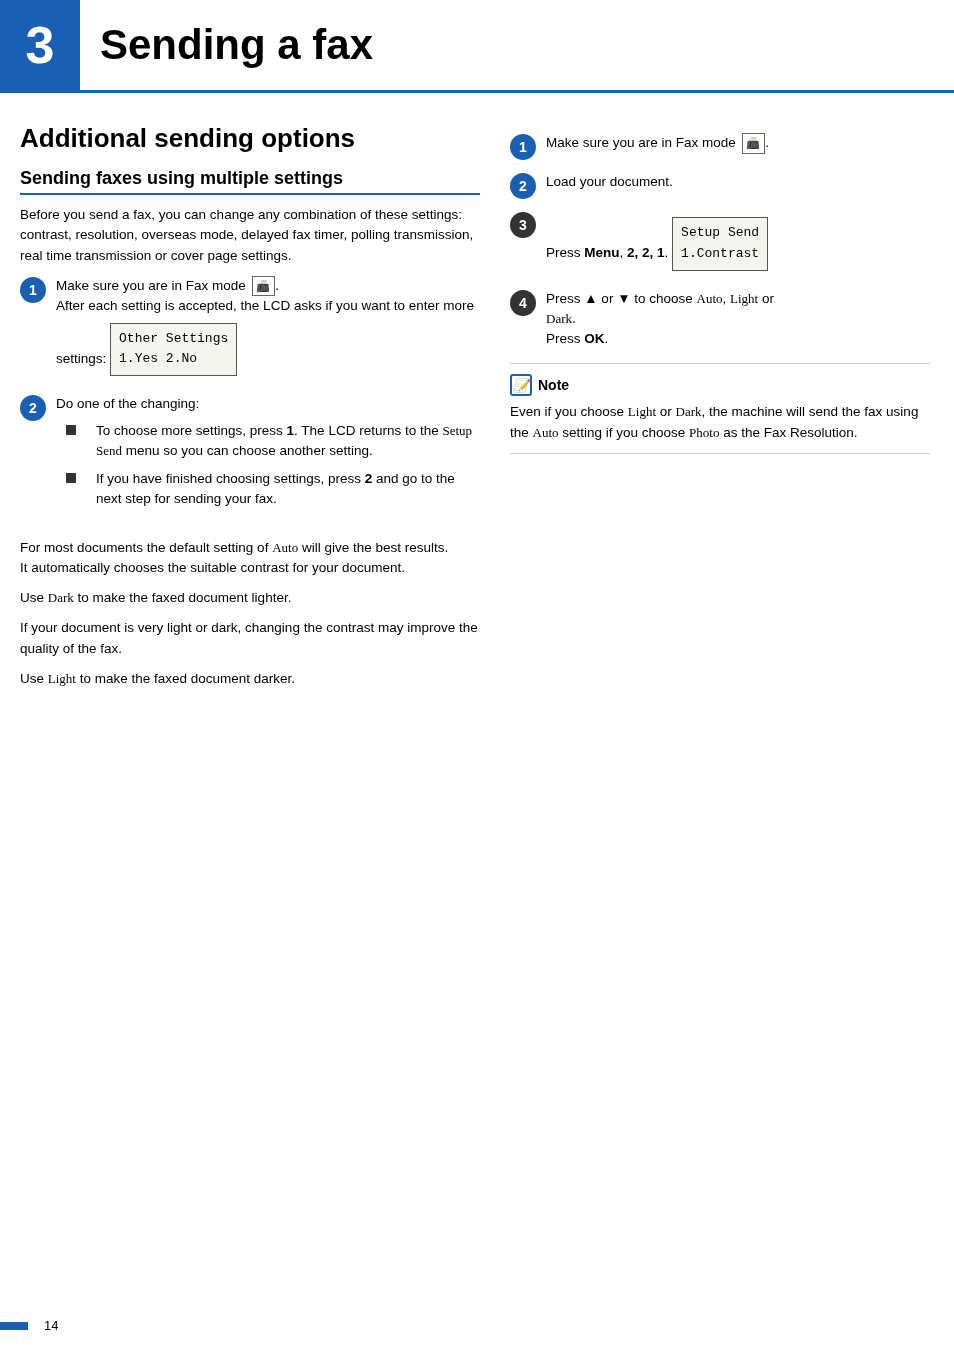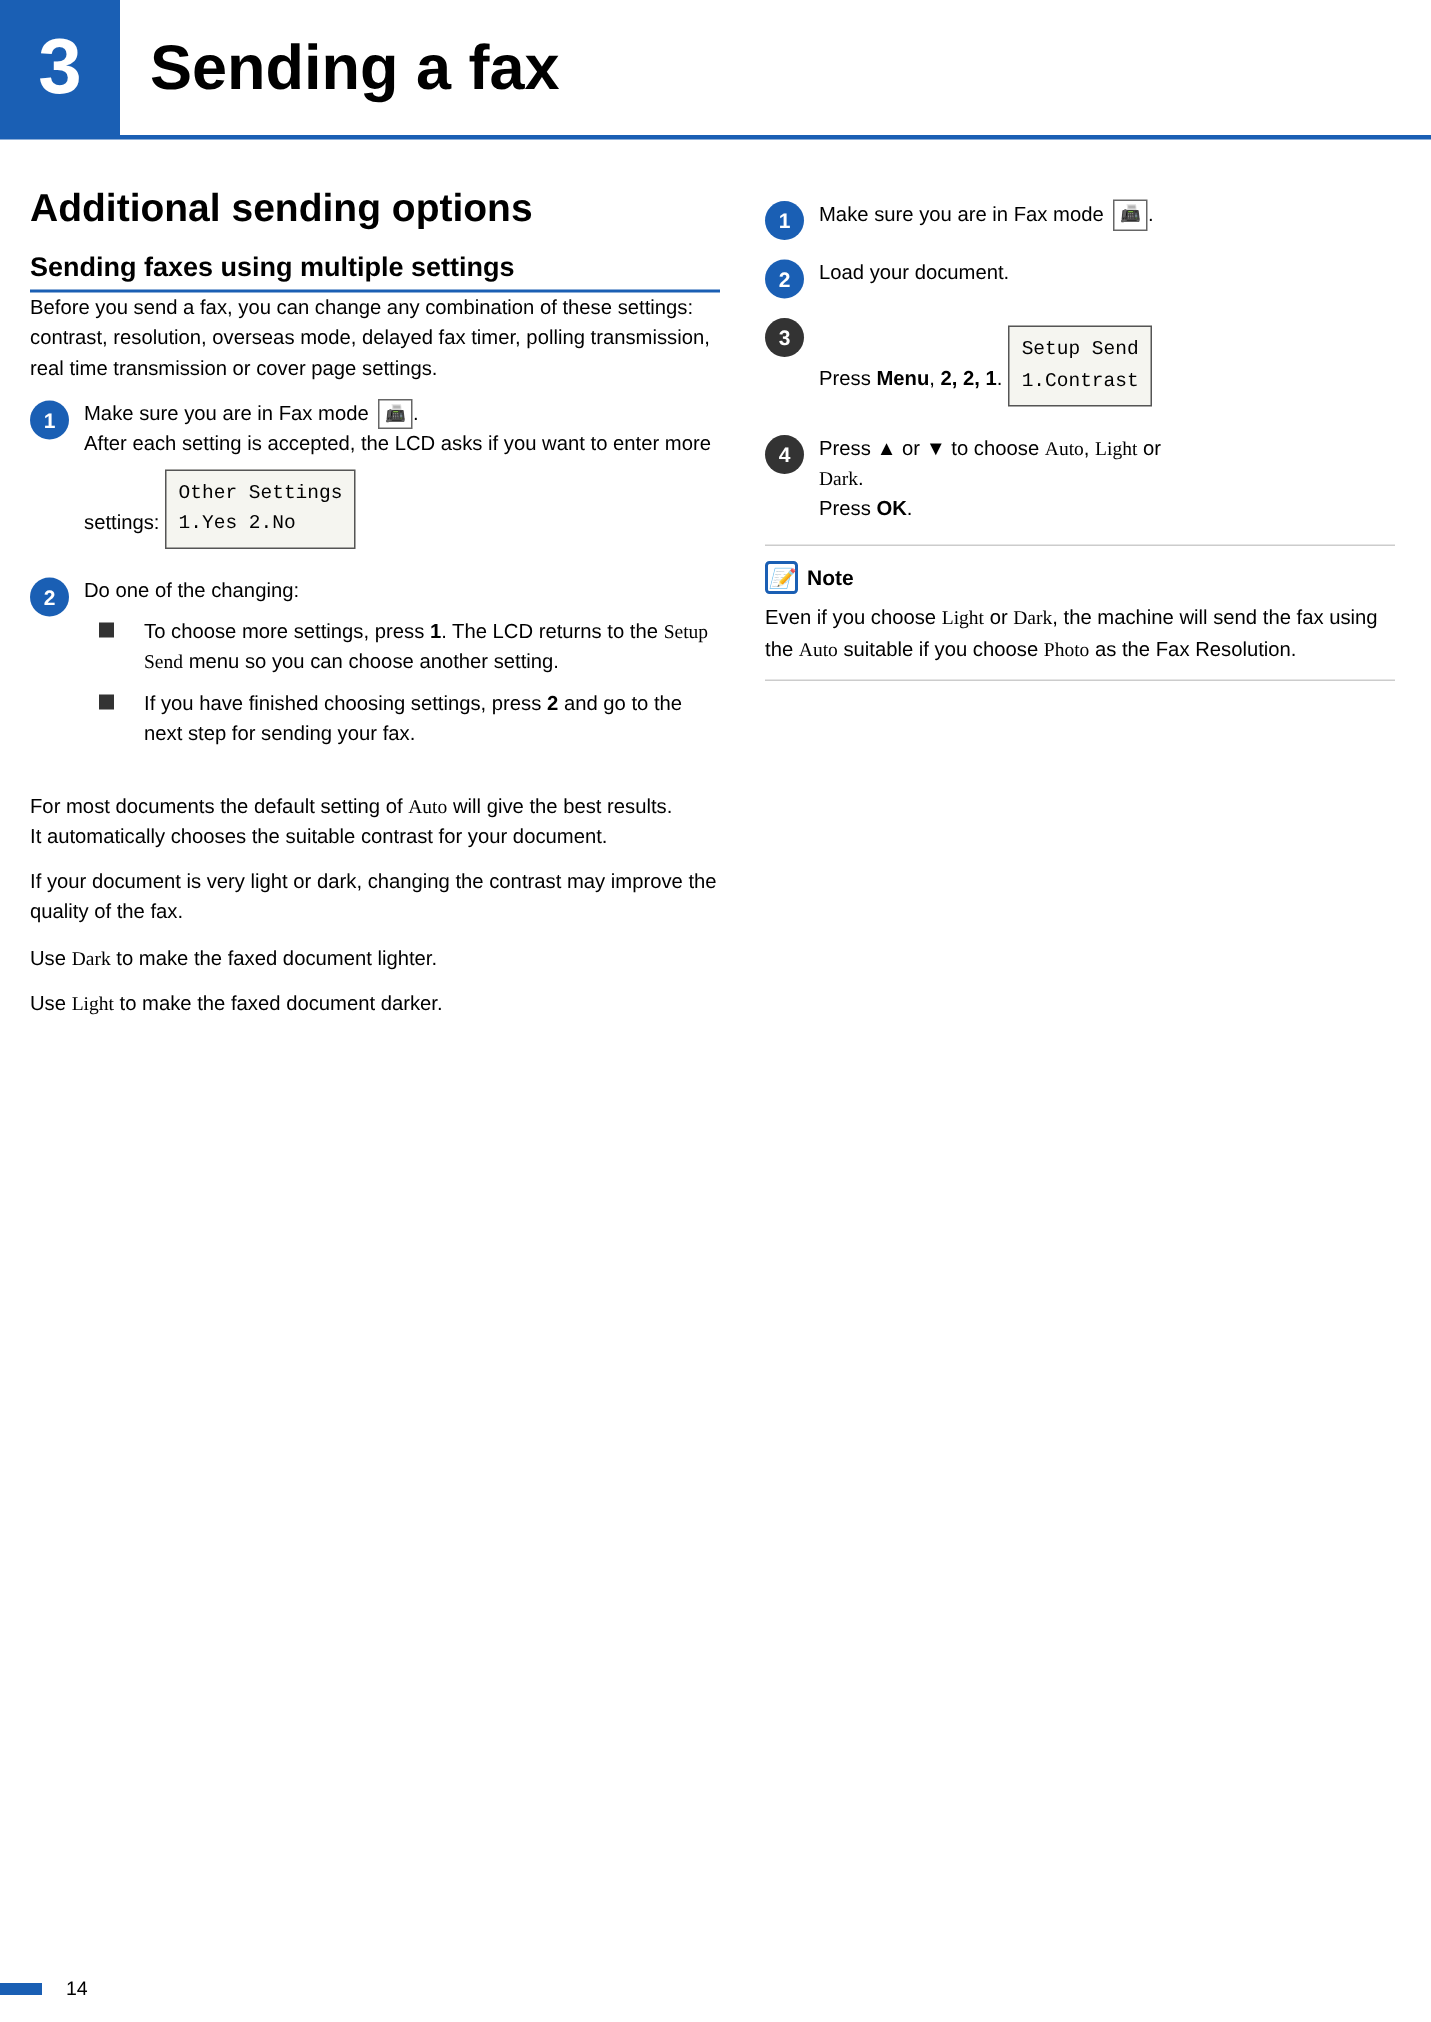--- a/index.html
+++ b/index.html
@@ -59,20 +59,21 @@
     .section-heading {
       font-size: 26px;
       font-weight: bold;
       margin-bottom: 14px;
     }
     .sub-heading {
       font-size: 18px;
       font-weight: bold;
       border-bottom: 2px solid #1a5fb4;
       padding-bottom: 4px;
+      margin-bottom: 10px;
     }
 
     .body-text {
       font-size: 13.5px;
       line-height: 1.5;
       margin-bottom: 10px;
     }
 
     
     .step-list {
@@ -274,25 +275,25 @@
     <div class="contrast-section">
 
       <p class="body-text">
         <span>For most documents the default setting of</span>
         <code>Auto</code>
         <span> will give the best results.</span>
         <br>
         <span>It automatically chooses the suitable contrast for your document.</span>
       </p>
 
-      <p class="body-text">If your document is very light or dark, changing the contrast may improve the quality of the fax.</p>
-
       <p class="body-text">
         <span>Use </span><code>Dark</code><span> to make the faxed document lighter.</span>
       </p>
+
+      <p class="body-text">If your document is very light or dark, changing the contrast may improve the quality of the fax.</p>
 
       <p class="body-text">
         <span>Use </span><code>Light</code><span> to make the faxed document darker.</span>
       </p>
     </div>
 
   </div>
 
   <div class="right-col">
 
@@ -335,21 +336,21 @@
         </div>
       </li>
     </ul>
 
     <div class="note-box">
       <div class="note-header">
         <div class="note-icon">📝</div>
         <span>Note</span>
       </div>
       <p class="note-text">
-        <span>Even if you choose </span><code>Light</code><span> or </span><code>Dark</code><span>, the machine will send the fax using the </span><code>Auto</code><span> suitable if you choose </span><code>Photo</code><span> as the Fax Resolution.</span>
+        <span>Even if you choose </span><code>Light</code><span> or </span><code>Dark</code><span>, the machine will send the fax using the </span><code>Auto</code><span> setting if you choose </span><code>Photo</code><span> as the Fax Resolution.</span>
       </p>
     </div>
 
   </div>
 </div>
 
 <div class="page-footer">
   <div class="footer-tab"></div>
   <div class="footer-page">14</div>
 </div>

